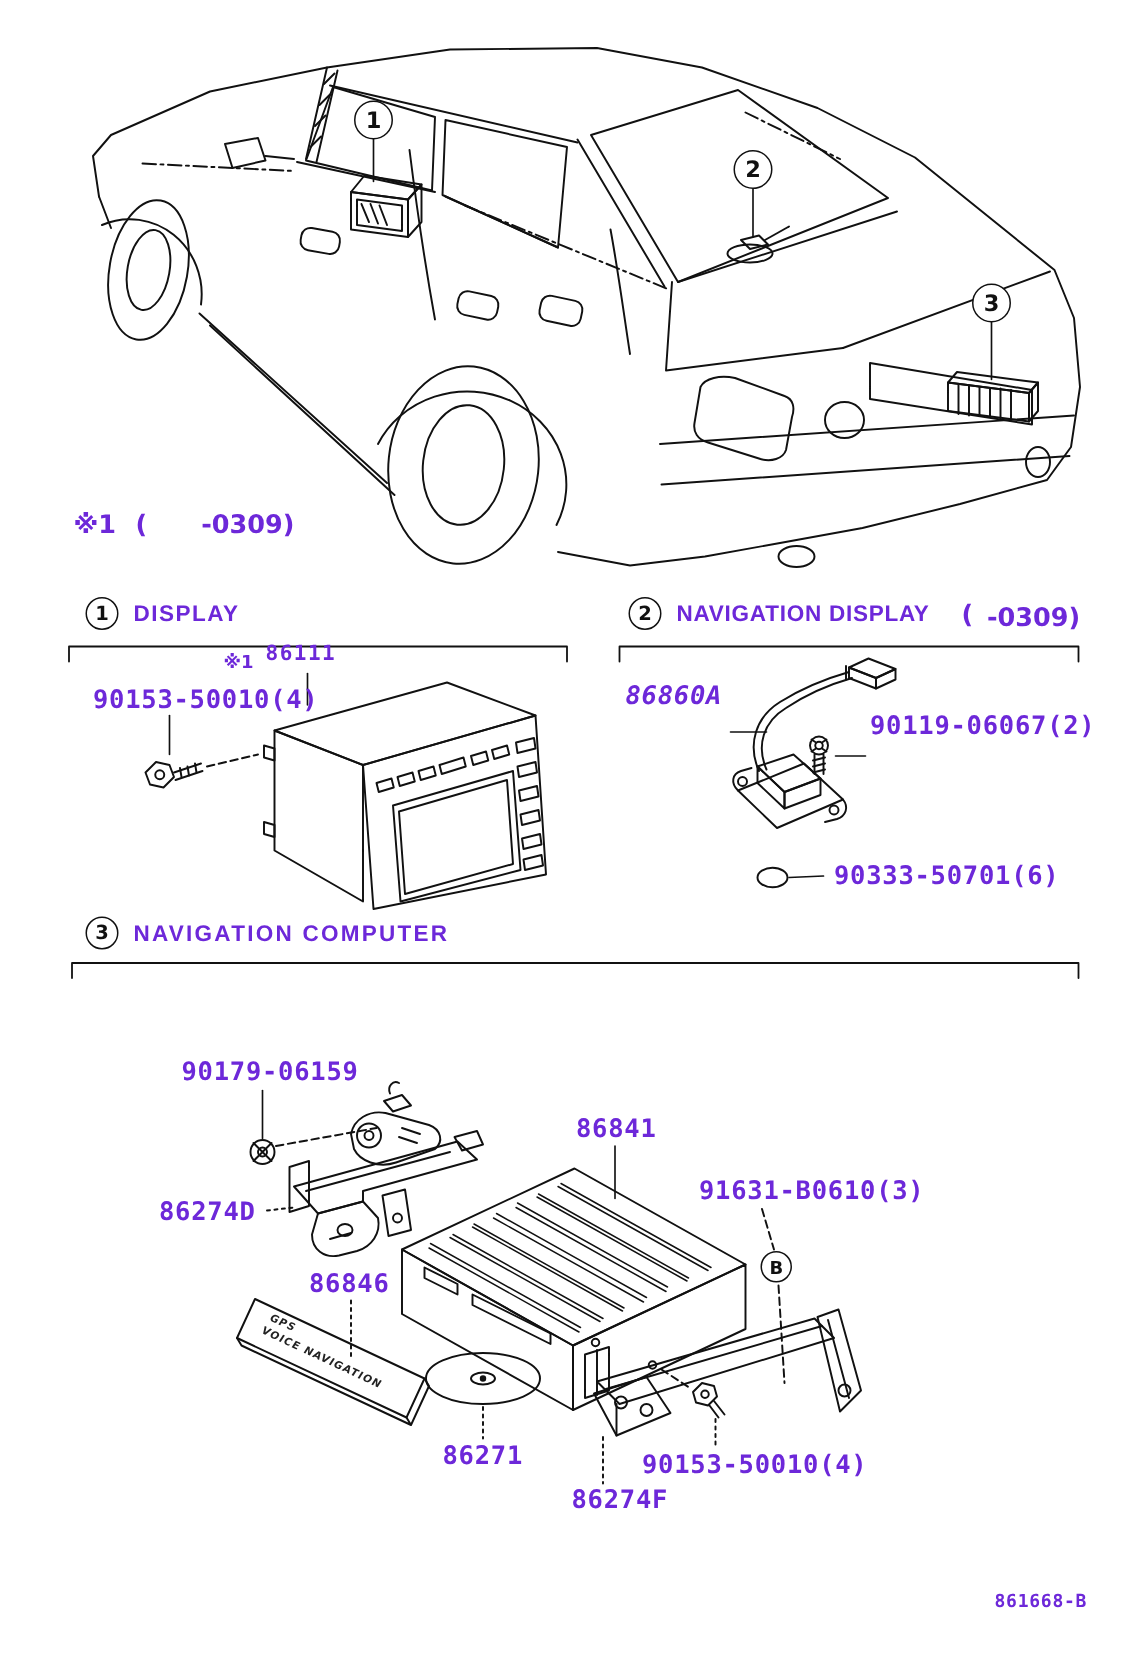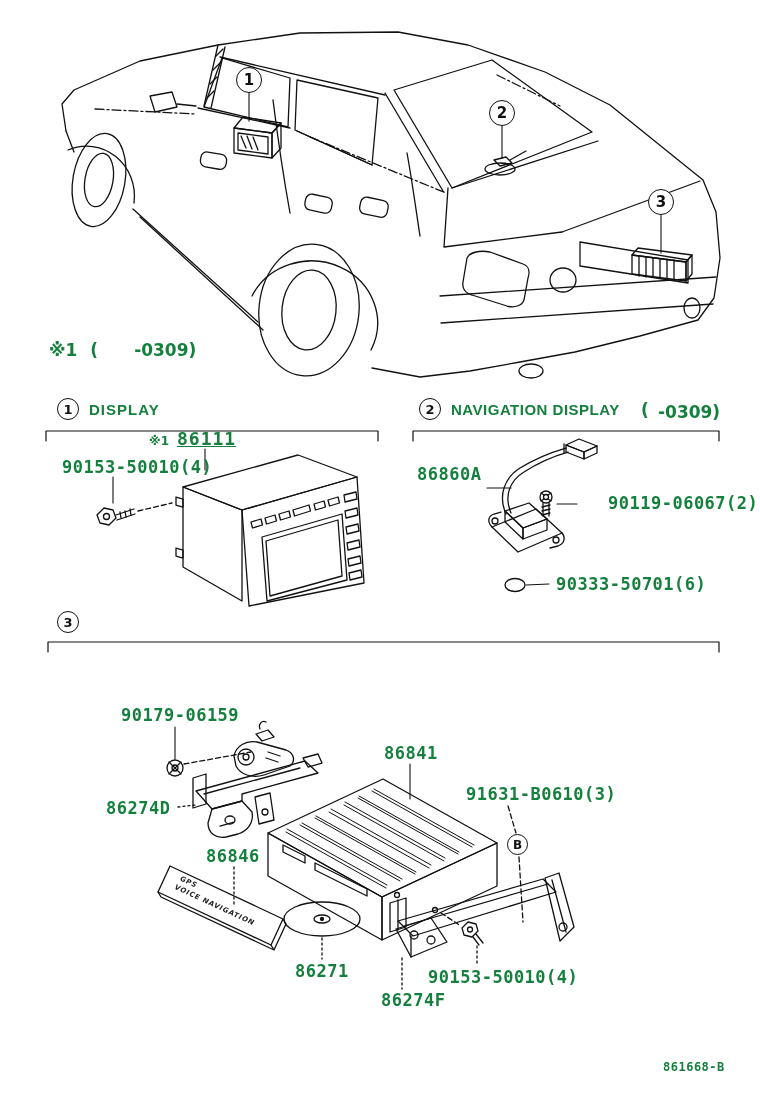--- a/index.html
+++ b/index.html
@@ -2,23 +2,23 @@
 <html><head>
 <meta charset="utf-8">
 <style>
   html,body { margin:0; padding:0; background:#fff; }
   .page {
     position:relative; width:760px; height:1112px; background:#ffffff;
     font-family:"DejaVu Sans", sans-serif; color:#111; overflow:hidden;
   }
   svg.art { position:absolute; left:0; top:0; }
   svg.art * { vector-effect:non-scaling-stroke; }
-  .lbl { position:absolute; white-space:nowrap; color:#15803d; }
+  .lbl { position:absolute; white-space:nowrap; color:#6d28d9; }
   .pn  { font-family:"DejaVu Sans Mono", monospace; font-weight:bold; font-size:17px; letter-spacing:0.5px; }
-  .pn-lg { font-size:18px; letter-spacing:1px;text-decoration:underline; }
+  .pn-lg { font-size:14px; letter-spacing:1px; }
   .pn-sm { font-size:12px; }
   .note { font-weight:bold; font-size:17px; font-family:"DejaVu Sans", sans-serif; }
   .hdr { font-family:"Liberation Sans", sans-serif; font-weight:bold; font-size:15px; }
   .circle {
     position:absolute; box-sizing:border-box; width:22px; height:22px;
     border:1.7px solid #111; border-radius:50%; background:#fff;
     display:flex; align-items:center; justify-content:center;
     font-weight:bold; font-size:13px; font-family:"DejaVu Sans", sans-serif;
   }
   .circle.lg { width:26px; height:26px; font-size:15px; }
@@ -272,27 +272,28 @@
   <div class="lbl ref" style="left:149px; top:434px;">※1</div>
   <div class="lbl pn pn-lg" style="left:177px; top:428px;">86111</div>
   <div class="lbl pn" style="left:62px; top:457px;">90153-50010(4)</div>
 
   <div class="circle" style="left:419px; top:398px;">
       <span>2</span>
     </div>
   <div class="lbl hdr" style="left:451px; top:401px; letter-spacing:0.5px;">NAVIGATION DISPLAY</div>
   <div class="lbl note" style="left:641px; top:400px;">(</div>
   <div class="lbl note" style="left:658px; top:402px;">-0309)</div>
-  <div class="lbl pn" style="left:417px; top:464px;">86860A</div>
-  <div class="lbl pn" style="left:580px; top:493px;margin-left:28px;">90119-06067(2)</div>
+  <div class="lbl pn" style="left:417px; top:454px;font-style:italic;">86860A</div>
+  <div class="lbl pn" style="left:580px; top:474px;">90119-06067(2)</div>
   <div class="lbl pn" style="left:556px; top:574px;">90333-50701(6)</div>
 
   <div class="circle" style="left:57px; top:611px;">
       <span>3</span>
     </div>
+  <div class="lbl hdr" style="left:89px; top:614px; letter-spacing:1.5px;">NAVIGATION COMPUTER</div>
 
   <div class="lbl pn" style="left:121px; top:705px;">90179-06159</div>
   <div class="lbl pn" style="left:106px; top:798px;">86274D</div>
   <div class="lbl pn" style="left:384px; top:743px;">86841</div>
   <div class="lbl pn" style="left:466px; top:784px;">91631-B0610(3)</div>
   <div class="circle" style="left:507px; top:834px; width:21px; height:21px; font-size:12px;">
       <span>B</span>
     </div>
   <div class="lbl pn" style="left:206px; top:846px;">86846</div>
   <div class="lbl pn" style="left:295px; top:961px;">86271</div>

